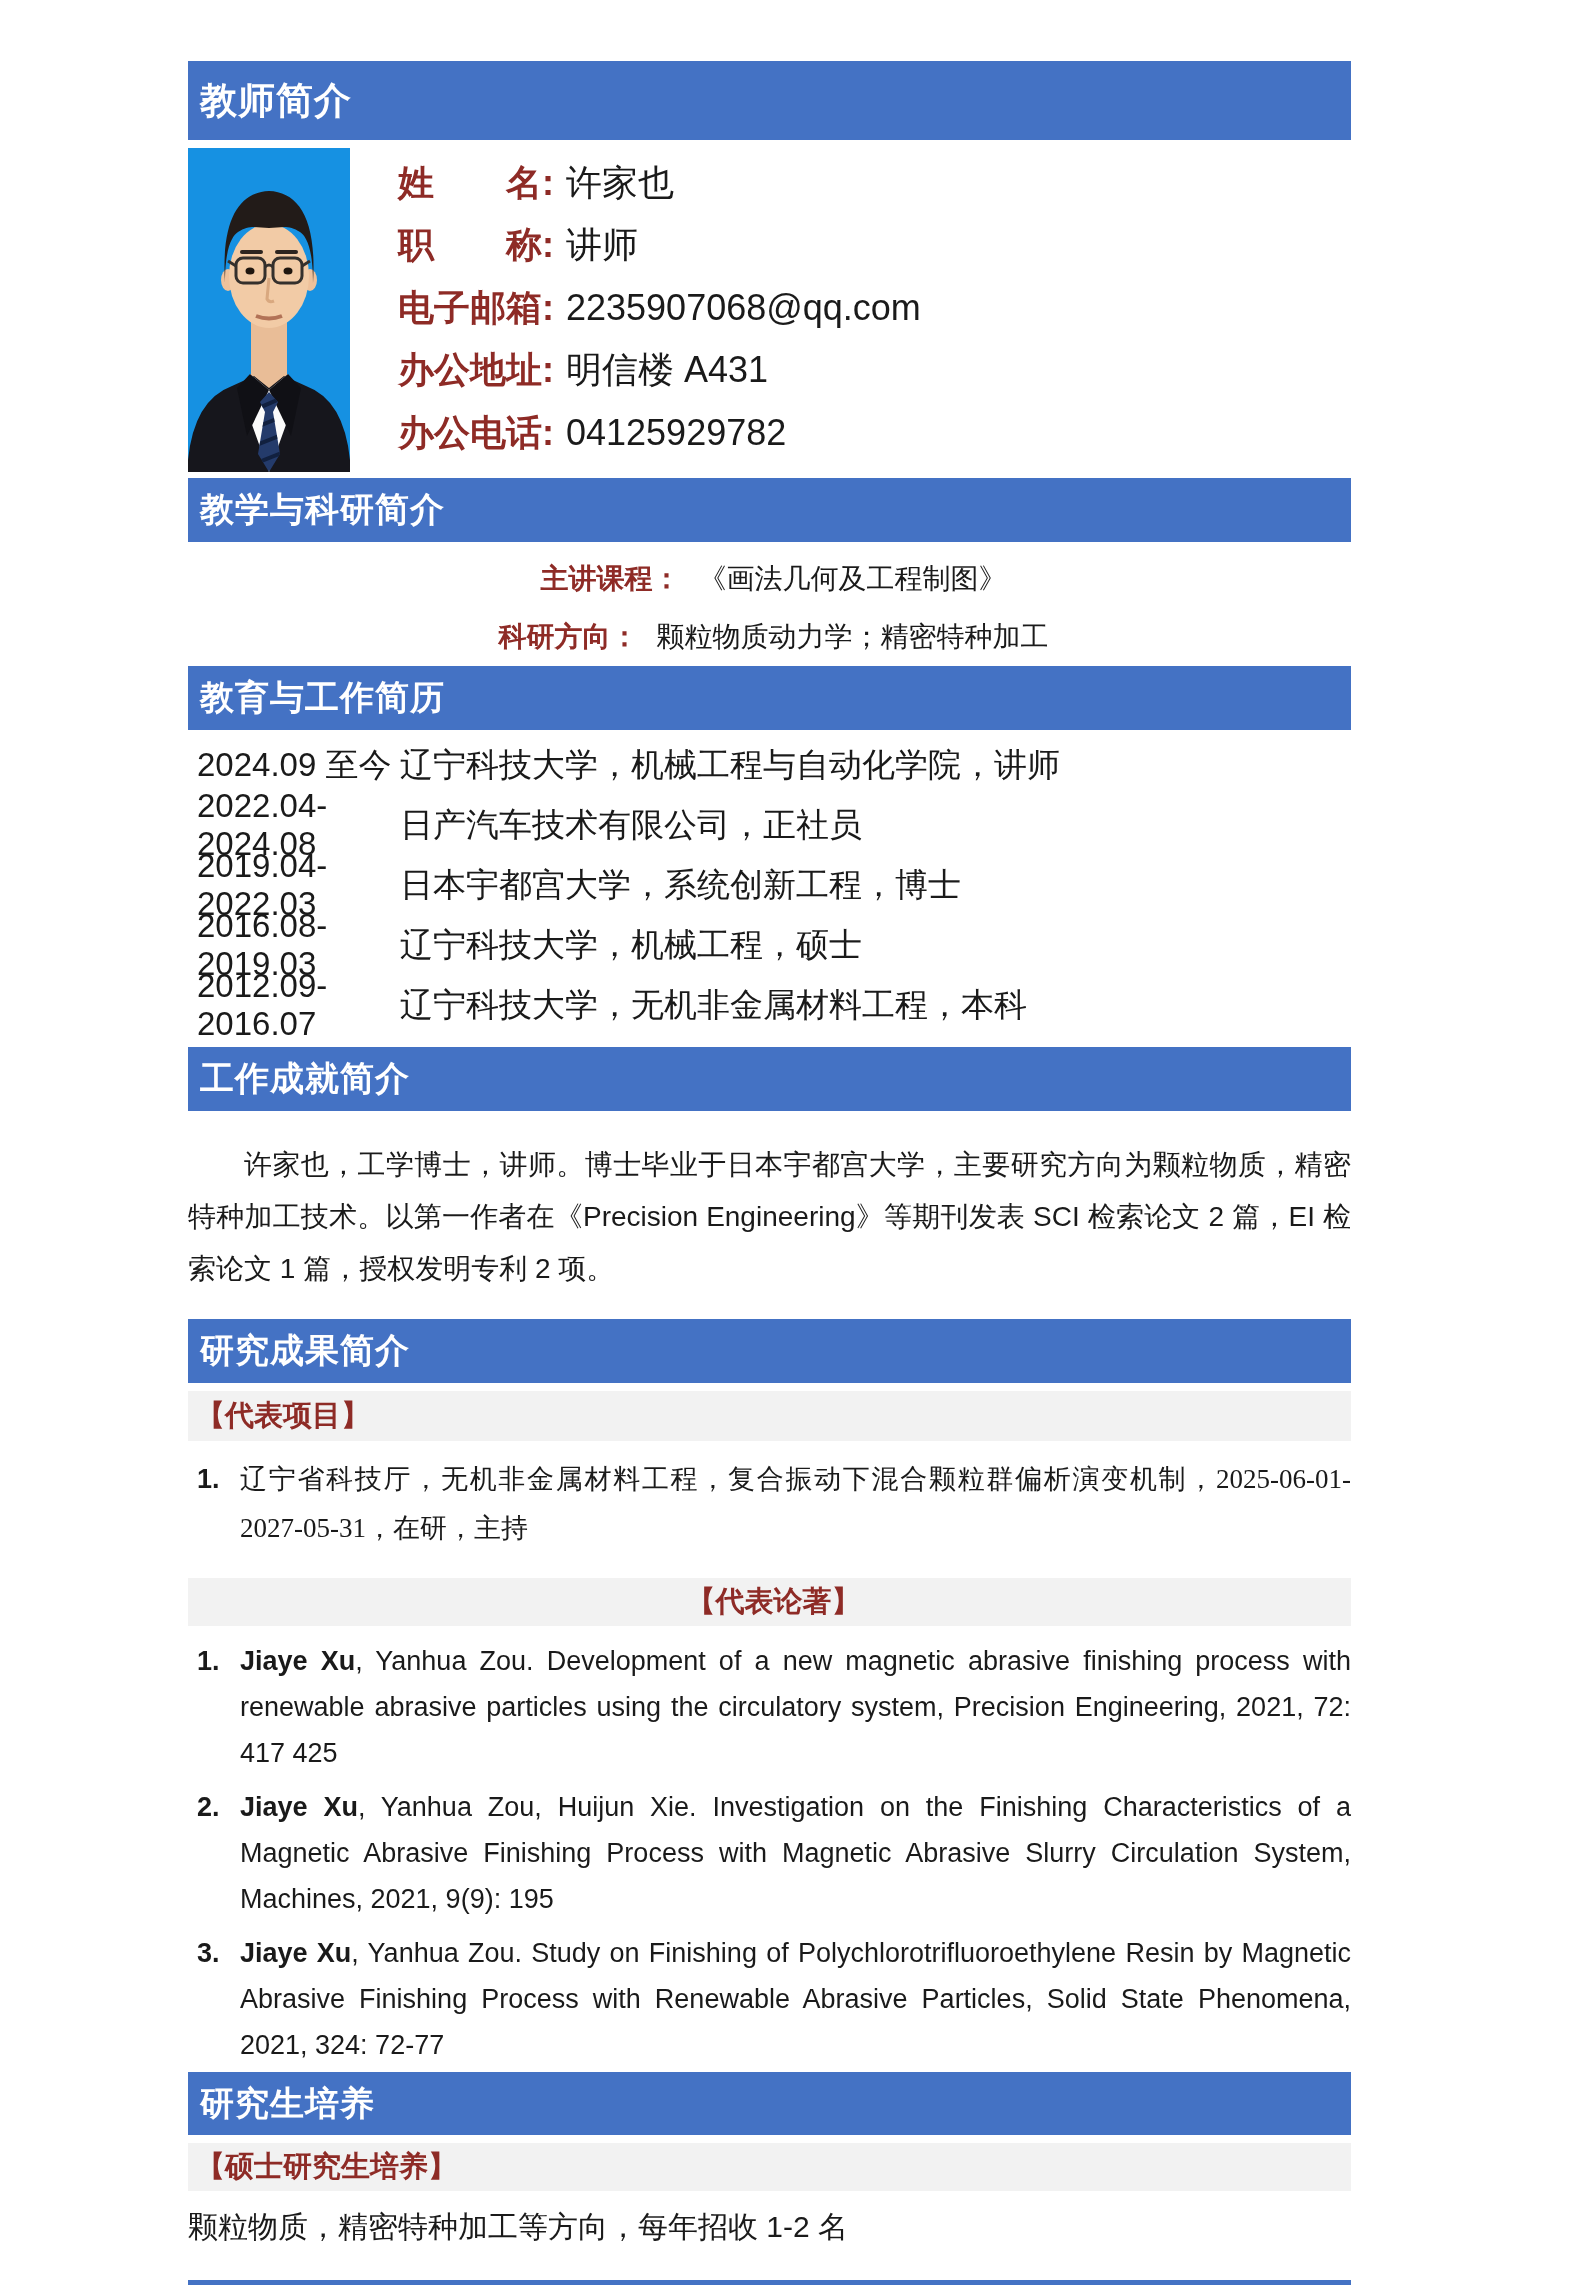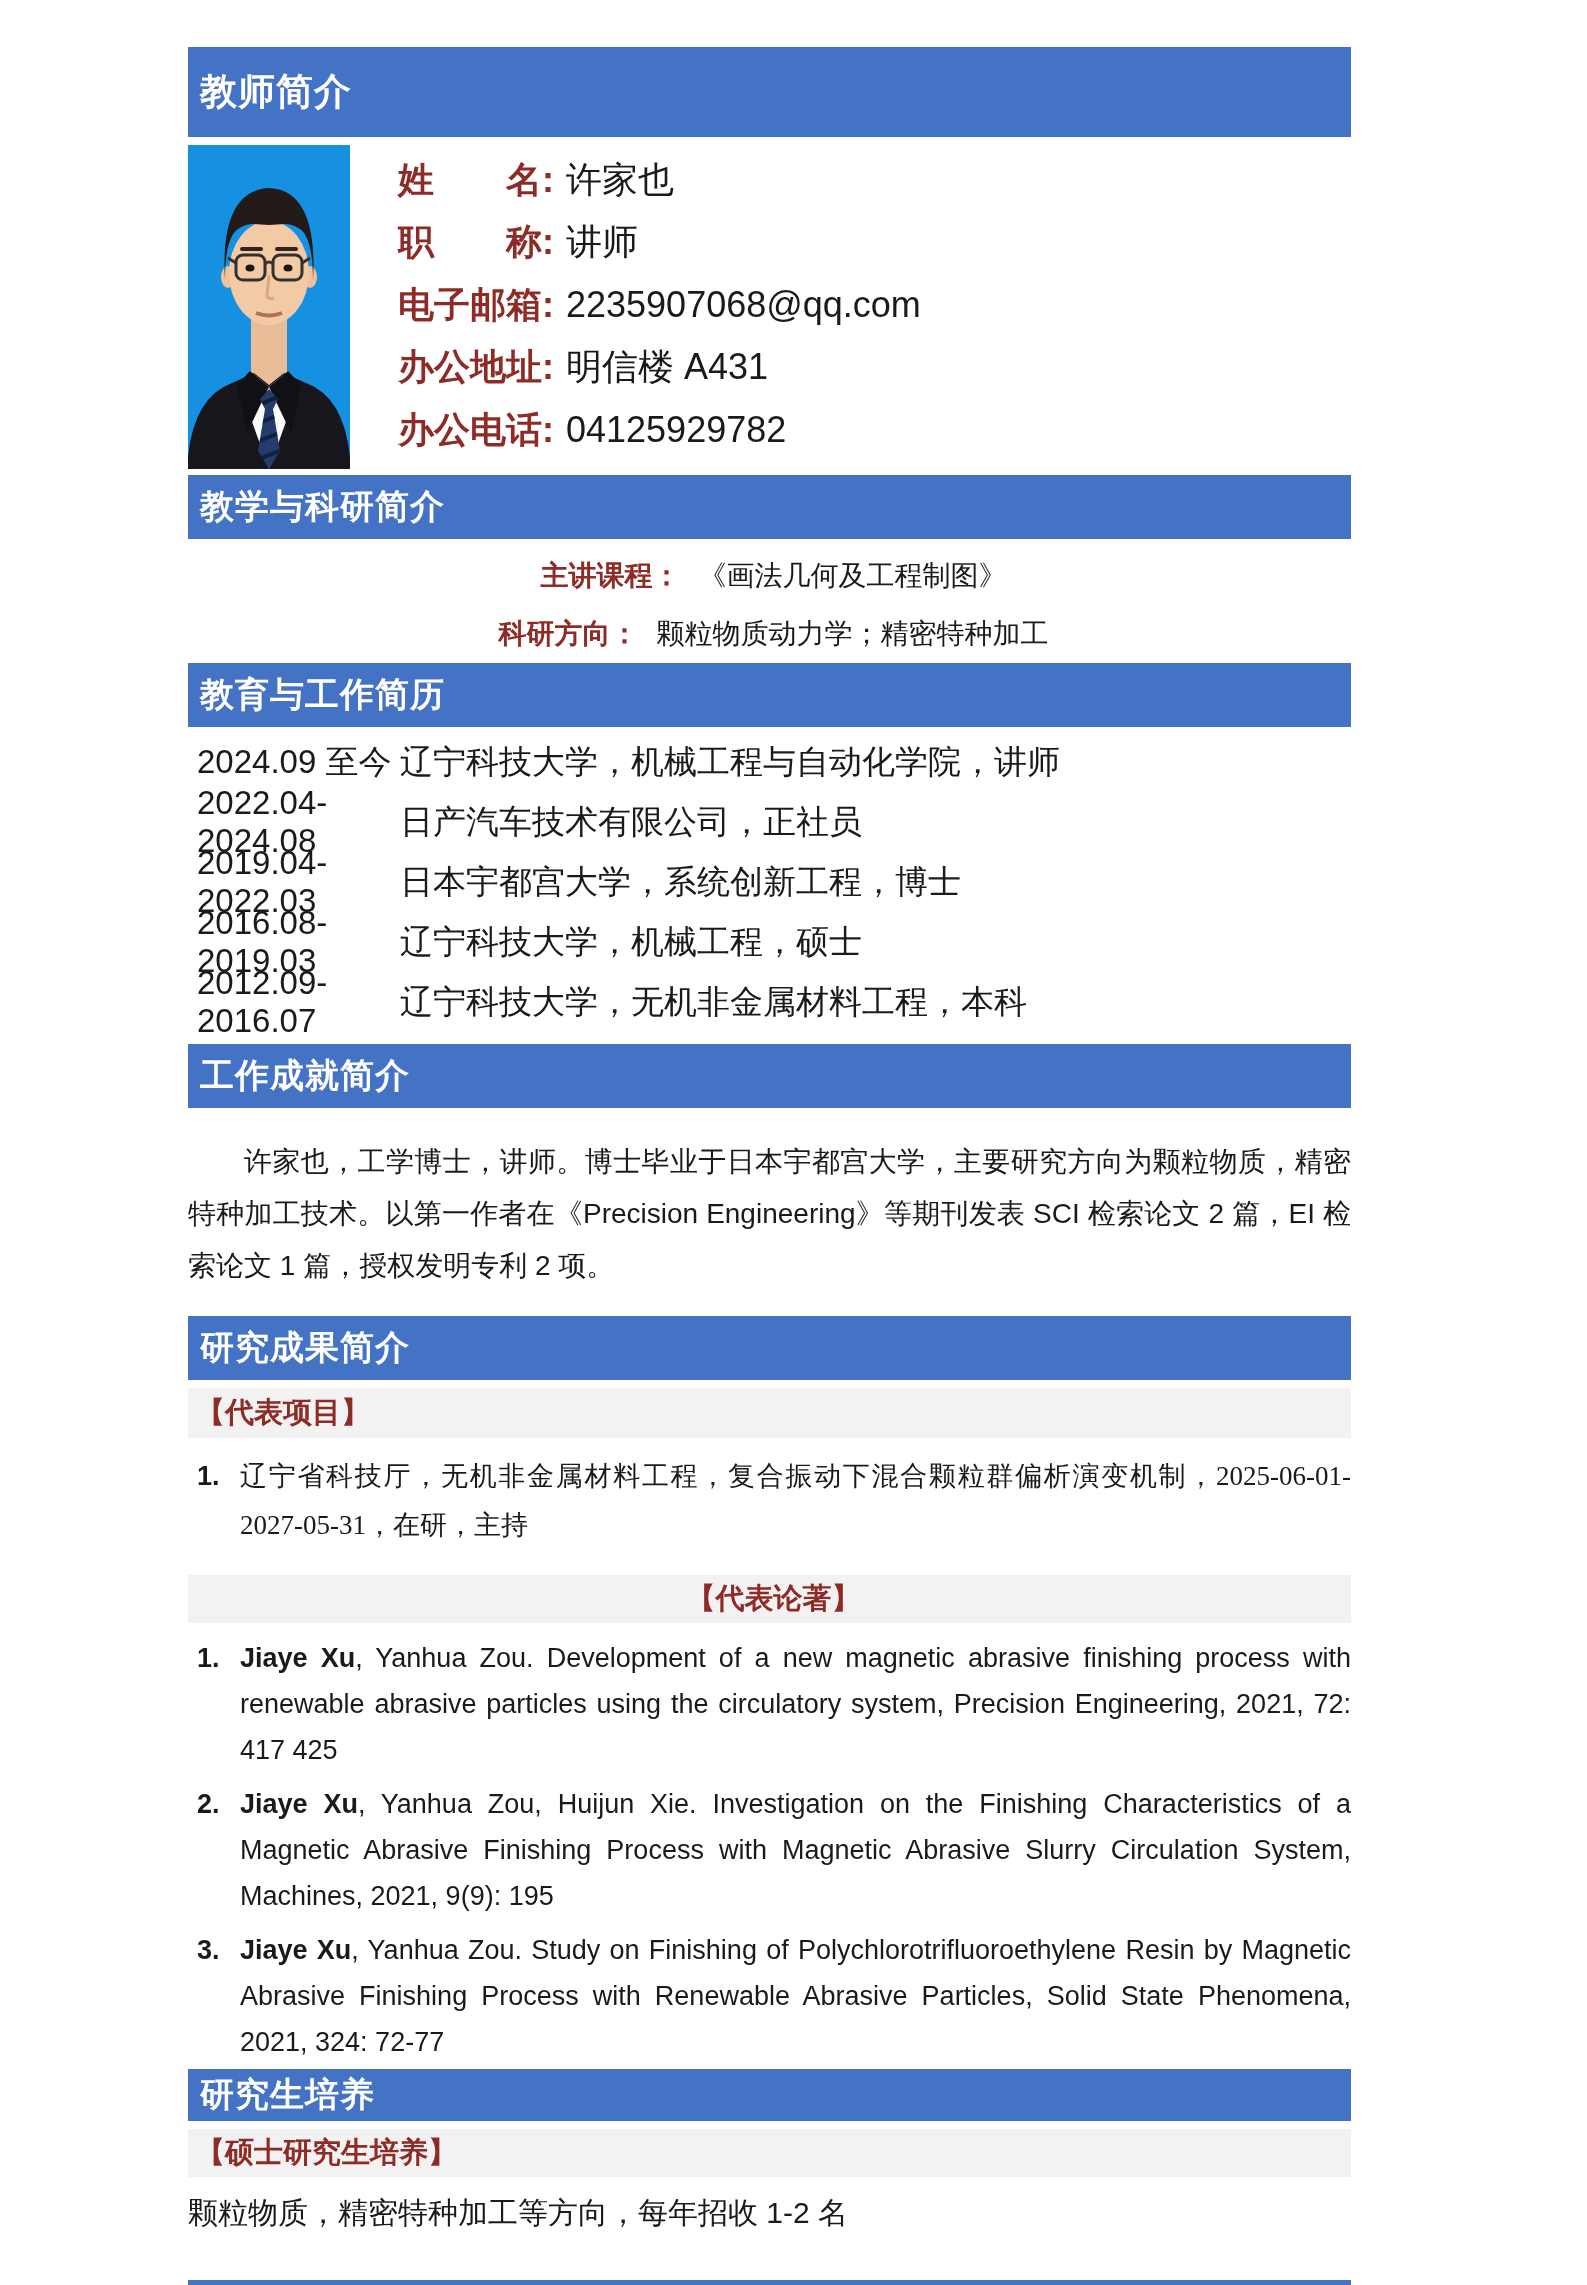--- a/index.html
+++ b/index.html
@@ -13,21 +13,21 @@
   body{background:#fff;}
   .page{
     position:relative;width:1587px;height:2285px;background:#fff;overflow:hidden;
     font-family:"Liberation Sans",sans-serif;color:var(--text);
   }
   .content{position:absolute;left:188px;top:0;width:1163px;}
   .banner{
     background:var(--accent-blue);color:#fff;font-weight:bold;font-size:34px;
     height:64px;display:flex;align-items:center;padding-left:12px;letter-spacing:1px;
   }
-  .banner-lg{margin-top:47px;height:90px;font-size:37px;}
+  .banner-lg{margin-top:61px;height:79px;font-size:37px;}
   
   .profile-row{margin-top:8px;height:324px;display:flex;}
   .photo{width:162px;height:324px;flex:0 0 162px;overflow:hidden;}
   .info{margin-left:48px;flex:1;display:flex;flex-direction:column;justify-content:space-between;padding:10px 0 14px 0;}
   .info-row{height:50px;display:flex;align-items:center;font-size:36px;}
   .info-label{color:var(--dark-red);font-weight:bold;white-space:pre;}
   .info-value{margin-left:12px;}
   
   .teach-block{padding-top:8px;padding-left:8px;}
   .teach-row{height:58px;display:flex;align-items:center;font-size:28px;justify-content:center;}
@@ -197,21 +197,21 @@
       <div class="item">
         <span class="num">2.</span>
         <p class="item-text"><b>Jiaye Xu</b><span>, Yanhua Zou, Huijun Xie. Investigation on the Finishing Characteristics of a Magnetic Abrasive Finishing Process with Magnetic Abrasive Slurry Circulation System, Machines, 2021, 9(9): 195</span></p>
       </div>
       <div class="item">
         <span class="num">3.</span>
         <p class="item-text"><b>Jiaye Xu</b><span>, Yanhua Zou. Study on Finishing of Polychlorotrifluoroethylene Resin by Magnetic Abrasive Finishing Process with Renewable Abrasive Particles, Solid State Phenomena, 2021, 324: 72-77</span></p>
       </div>
     </div>
 
-    <div class="banner" style="margin-top:4px;height:52px;">
+    <div class="banner" style="margin-top:4px;height:63px;">
       <span>研究生培养</span>
     </div>
     <div class="subhdr subhdr-grad">
       <span>【硕士研究生培养】</span>
     </div>
     <p class="final">颗粒物质，精密特种加工等方向，每年招收 1-2 名</p>
 
   </div>
 
   <div class="bottom-sliver"></div>

